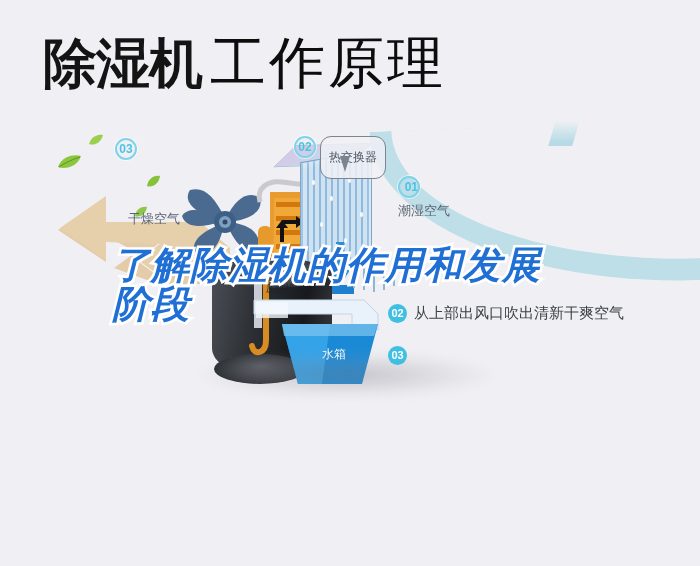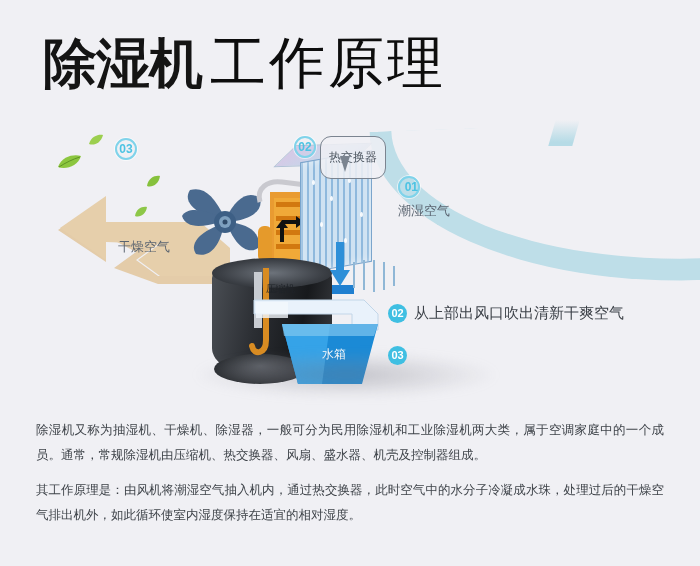--- a/index.html
+++ b/index.html
@@ -410,44 +410,44 @@
           <path d="M36,4 L36,32"></path>
           <path d="M46,8 L46,28"></path>
       </g>
     </svg>
 
     <svg style="position:absolute;left:330px;top:124px;" width="20" height="44" viewBox="0 0 20 44">
       <path d="M6,0 L14,0 L14,28 L20,28 L10,44 L0,28 L6,28 Z" fill="#2d8fd8"></path>
     </svg>
 
     <div class="badge hollow" style="left:115px; top:20px;">03</div>
-    <div class="ill-label" style="left:118px; top:92px;margin-top:28px;">干燥空气</div>
+    <div class="ill-label" style="left:128px; top:92px;">干燥空气</div>
 
     <div class="badge hollow" style="left:294px; top:18px;">02</div>
     <div class="bubble" style="left:320px; top:18px;">热交换器</div>
     <div class="bubble-tail" style="left:340px; top:38px;"></div>
 
     <div class="badge hollow" style="left:398px; top:58px;text-align:right;">01</div>
     <div class="ill-label" style="left:398px; top:84px;">潮湿空气</div>
 
     <div class="machine-tag" style="left:266px; top:164px;">压缩机</div>
     <div class="tank-tag" style="left:322px; top:228px;">水箱</div>
   </div>
 
   <div class="floor-shadow"></div>
 
+  <div class="overlay-headline">
+    <div>了解除湿机的作用和发展</div>
+    <div>阶段</div>
+  </div>
 
   <div class="legend">
     <div class="legend-row">
       <span class="legend-badge">02</span>
       <span class="legend-text">从上部出风口吹出清新干爽空气</span>
     </div>
     <div class="legend-row">
       <span class="legend-badge">03</span>
     </div>
   </div>
 
-  <div class="body-copy">
-    <p class="para">除湿机又称为抽湿机、干燥机、除湿器，一般可分为民用除湿机和工业除湿机两大类，属于空调家庭中的一个成员。通常，常规除湿机由压缩机、热交换器、风扇、盛水器、机壳及控制器组成。</p>
-    <p class="para second">其工作原理是：由风机将潮湿空气抽入机内，通过热交换器，此时空气中的水分子冷凝成水珠，处理过后的干燥空气排出机外，如此循环使室内湿度保持在适宜的相对湿度。</p>
-  </div>
 
 </div>
 
 </body></html>

